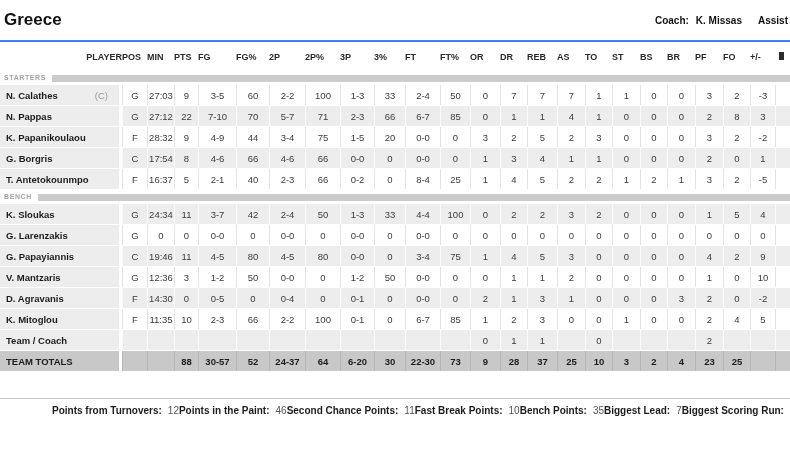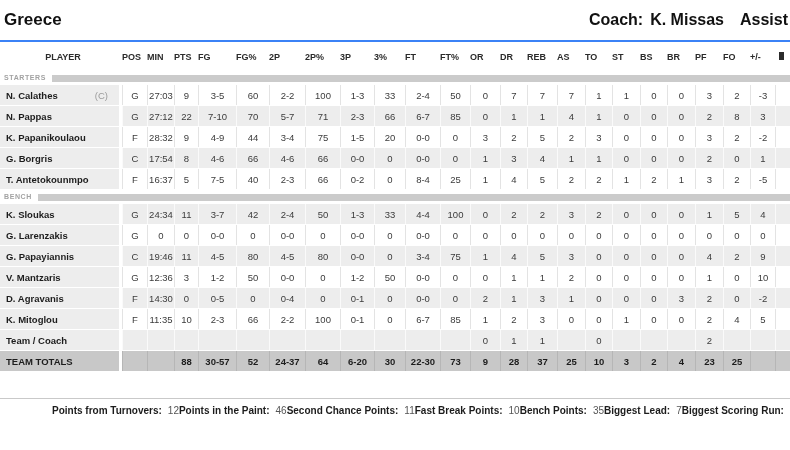--- a/index.html
+++ b/index.html
@@ -10,32 +10,32 @@
   body{
     width:790px;height:450px;overflow:hidden;background:#fff;
     font-family:"Liberation Sans",sans-serif;
   }
   .page-header{
     height:42px;border-bottom:2px solid #3b82f6;
     display:flex;justify-content:space-between;align-items:center;
     padding:0 2px 0 4px;white-space:nowrap;
   }
   .team-name{font-size:17px;font-weight:bold;color:#111;margin:0;}
-  .coach-line{font-size:16px;font-weight:bold;color:#111;}
+  .coach-line{font-size:10px;font-weight:bold;color:#111;}
   .coach-line .nm{margin:0 16px 0 7px;}
 
   table{
     table-layout:fixed;width:792px;
     border-collapse:separate;border-spacing:0 1px;
   }
   thead th{
     font-size:9px;color:#2b2b2b;font-weight:bold;
     padding:9px 0 8px;text-align:left;overflow:hidden;
   }
-  thead th.pl{text-align:center;padding-left:4px;}
+  thead th.pl{text-align:right;padding-left:4px;}
   thead th.stub{text-align:left;padding-left:4px;}
   .frag{display:inline-block;width:5px;height:8px;background:#2b2b2b;}
 
   tbody td{
     height:20px;font-size:9.5px;color:#3b3b3b;text-align:center;
     padding:0;overflow:hidden;white-space:nowrap;
   }
   td.stat{border-left:1px solid #e3e3e3;}
   td.pname{
     background:var(--alt);text-align:left;padding-left:6px;
@@ -244,21 +244,21 @@
         <td class="stat">2</td>
         <td class="stat">0</td>
         <td class="stat">1</td>
         <td class="stat stub"></td>
       </tr>
       <tr>
         <td class="pname"><span>T. Antetokounmpo</span></td>
         <td class="stat">F</td>
         <td class="stat">16:37</td>
         <td class="stat">5</td>
-        <td class="stat">7-5</td>
+        <td class="stat">2-1</td>
         <td class="stat">40</td>
         <td class="stat">2-3</td>
         <td class="stat">66</td>
         <td class="stat">0-2</td>
         <td class="stat">0</td>
         <td class="stat">8-4</td>
         <td class="stat">25</td>
         <td class="stat">1</td>
         <td class="stat">4</td>
         <td class="stat">5</td>

